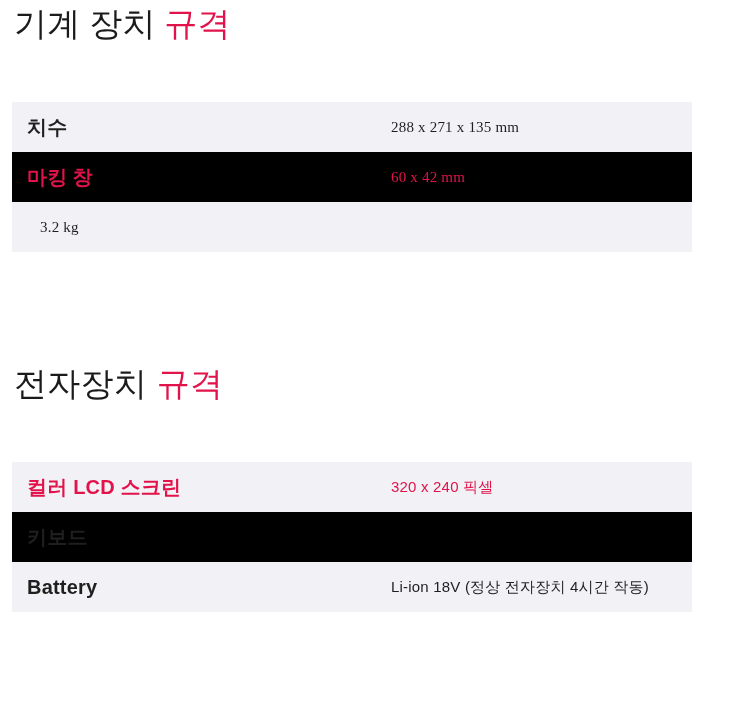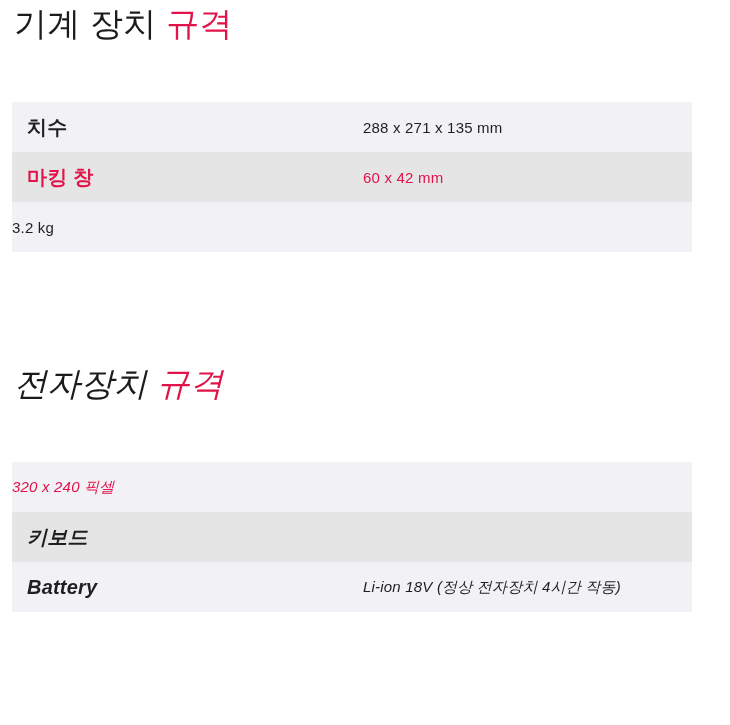--- a/index.html
+++ b/index.html
@@ -16,59 +16,60 @@
     background: var(--page-bg);
     font-family: "Liberation Sans", sans-serif;
   }
   body {
     width: 730px;
     height: 725px;
     overflow: hidden;
   }
   main { position: relative; }
 
-  section.spec-section:first-of-type { padding-top: 4px; }
-  section.spec-section + section.spec-section { margin-top: 112px; font-style: italic; }
+  section.spec-section:first-of-type { padding-top: 4px; font-family: Liberation Serif, serif; }
+  section.spec-section + section.spec-section { margin-top: 112px; }
 
   h2.section-title {
     margin: 0 0 0 14px;
     font-size: 33px;
     line-height: 40px;
     font-weight: 500;
     color: var(--heading);
     letter-spacing: 0.3px;
   }
   h2.section-title .accent { color: var(--accent); }
 
   .spec-table {
     margin: 58px 0 0 12px;
     width: 680px;
   }
   .spec-row {
     display: flex;
     align-items: center;
     height: 50px;
-    background: #e5e5e5;
+    background: #000000;
   }
   .spec-row:nth-child(odd) { background: var(--row-alt); }
 
   .spec-label {
     width: 351px;
     padding-left: 15px;
     font-size: 20px;
     font-weight: bold;
     color: var(--text);
     letter-spacing: 0.2px;
     flex: 0 0 351px;
   }
   .spec-value {
     font-size: 15px;
     font-weight: 500;
     color: var(--text);
     letter-spacing: 0.2px;
+    margin-left: 28px;
   }
   .spec-row.accent .spec-label,
   .spec-row.accent .spec-value { color: var(--accent); }
 </style>
 </head>
 <body>
 
 <main>
   <section class="spec-section">
     <h2 class="section-title">
@@ -91,20 +92,21 @@
 </div>
   </section>
 
   <section class="spec-section">
     <h2 class="section-title">
       <span>전자장치 </span><span class="accent">규격</span>
     </h2>
     <div class="spec-table">
 
   <div class="spec-row accent">
+    <div class="spec-label">컬러 LCD 스크린</div>
     <div class="spec-value">320 x 240 픽셀</div>
   </div>
 
   <div class="spec-row">
     <div class="spec-label">키보드</div>
   </div>
 
 
   <div class="spec-row">
     <div class="spec-label">Battery</div>

